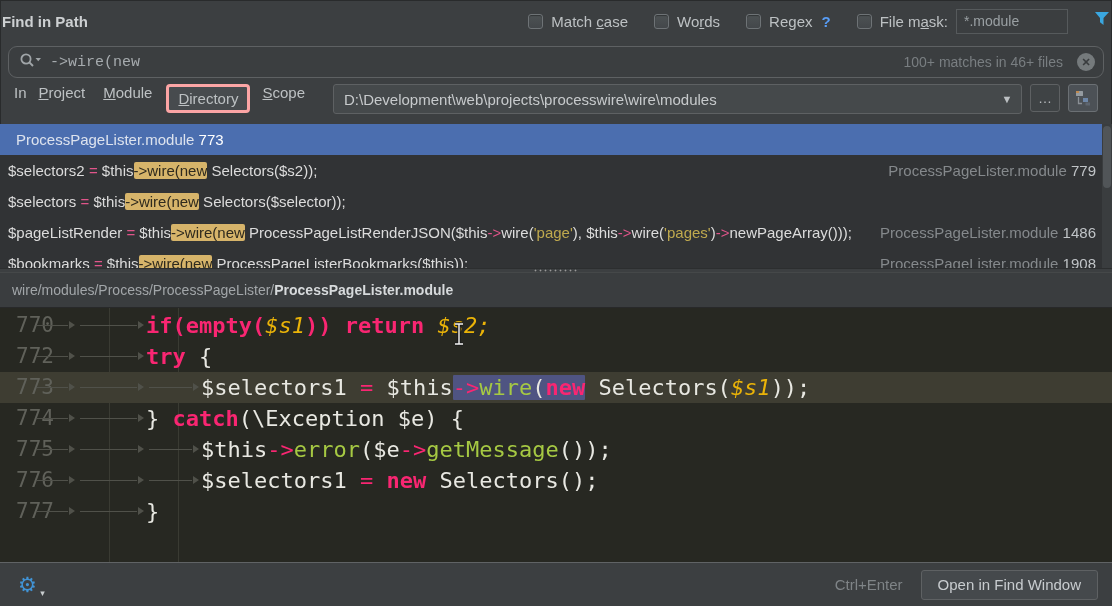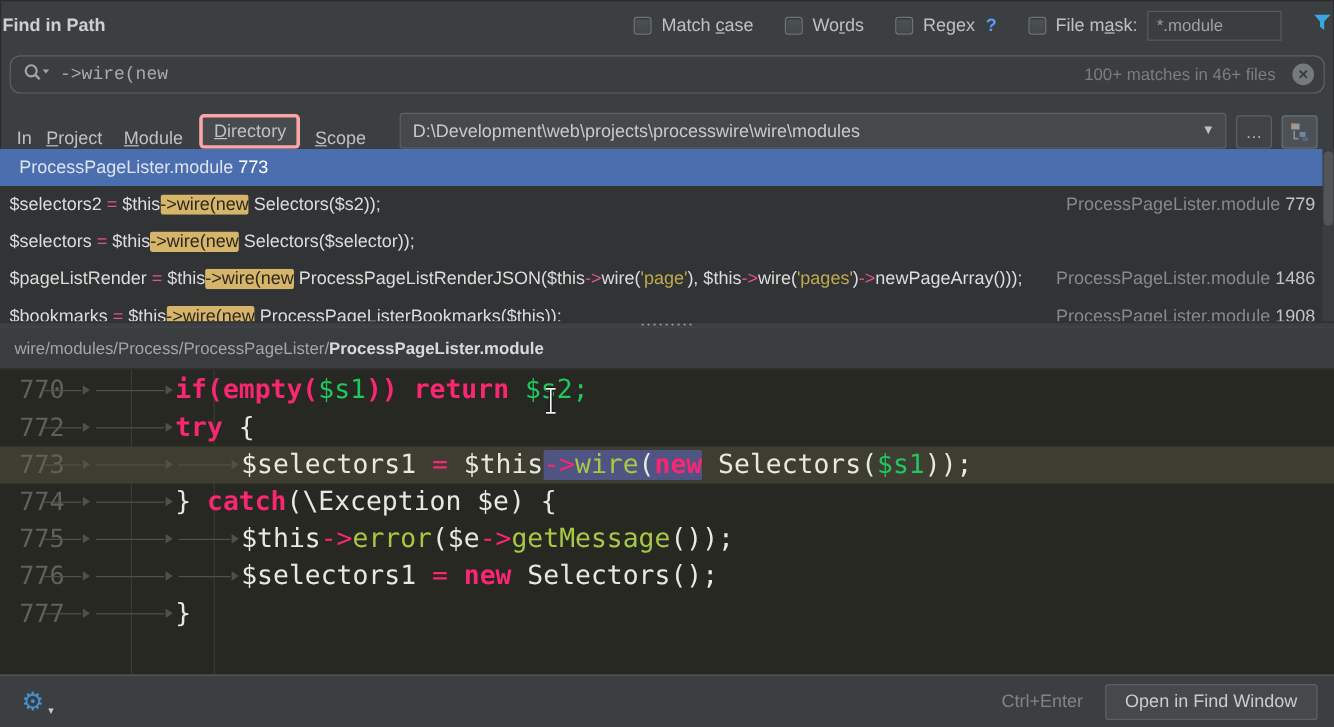--- a/index.html
+++ b/index.html
@@ -16,21 +16,21 @@
   .mask-input{width:112px;height:25px;background:#3B3E40;border:1px solid #565A5C;color:#9AA0A3;font-size:14px;padding:0 7px;font-family:"Liberation Sans",sans-serif;outline:none}
 
   
   .search-row{padding:4px 8px 6px}
   .search-box{height:32px;border:1px solid #5E6163;border-radius:9px;display:flex;align-items:center;padding:0 8px 0 10px;gap:8px;background:#3B3E40}
   .query{font-family:"Liberation Mono","DejaVu Sans Mono",monospace;font-size:15px;color:#A6ABAE;flex:1;white-space:pre}
   .summary{font-size:14px;color:#797E81;margin-right:6px}
   .close{width:18px;height:18px;border-radius:50%;background:#757A7C;color:#393C3E;font-size:11px;font-weight:bold;display:flex;align-items:center;justify-content:center;cursor:default}
 
   
-  .scope-row{height:40px;display:flex;align-items:flex-end;padding:0 14px;font-size:15px;color:#BDC1C3}
+  .scope-row{height:40px;display:flex;align-items:flex-start;padding:0 14px;font-size:15px;color:#BDC1C3}
   .in-label{margin-right:12px}
   .scope-opt{margin-right:18px;cursor:default}
   .scope-opt.selected{border:3px solid #fca5a5;border-radius:4px;padding:3px 9px;background:#474B4E;margin-left:-4px;margin-right:12px}
   .path-combo{flex:1;height:30px;background:#45494B;border:1px solid #5E6163;border-radius:3px;display:flex;align-items:center;margin:0 8px 0 10px;padding-left:10px;overflow:hidden}
   .path-text{flex:1;font-size:15px;color:#C7CACC;white-space:nowrap;overflow:hidden}
   .combo-arrow{width:28px;text-align:center;color:#BCC0C3;font-size:11px}
   .browse{width:30px;height:28px;background:#3F4345;border:1px solid #5E6163;border-radius:3px;color:#B6BABD;font-size:14px;margin-right:8px;display:flex;align-items:center;justify-content:center}
   .tree-btn{width:30px;height:28px;background:#4C5156;border:1px solid #6B7074;border-radius:3px;display:flex;align-items:center;justify-content:center}
 
   
@@ -65,21 +65,21 @@
   .eline{height:31px;line-height:31px;white-space:pre}
   .eline.current{background:#3E3D32}
   .lnum{display:inline-block;width:34px;padding-left:16px;color:#60615A;vertical-align:top;font-size:21px}
   .tab{display:inline-block;height:31px;vertical-align:top;position:relative}
   .tab.t0{width:43px}.tab.t1{width:69px}.tab.t2{width:55px}
   .tab::before{content:"";position:absolute;left:3px;right:9px;top:15px;height:1px;background:#50514A}
   .tab::after{content:"";position:absolute;right:2px;top:11px;border-left:6px solid #50514A;border-top:4px solid transparent;border-bottom:4px solid transparent}
   .editor .c-pl{color:#E8E8E2}
   .editor .c-kw{color:#F92672;font-weight:bold}
   .editor .c-fn{color:#A6C943}
-  .editor .c-var{color:#22c55e;}
+  .editor .c-var{color:#eab308;font-style:italic}
   .editor .c-op{color:#F92672}
   .editor .sel{background:#4F5482;border-radius:1px}
   .ibeam{position:absolute;left:452px;top:14px;z-index:2}
 
   
   .footer{height:44px;display:flex;align-items:center;padding:0 10px;border-top:1px solid #606365;background:#3C3F41}
   .gear{font-family:"DejaVu Sans",sans-serif;font-size:21px;color:#4193D5;margin-left:8px;position:relative;cursor:default}
   .gear-caret{position:absolute;right:-8px;bottom:-1px;font-size:9px;color:#C8CCCE}
   .shortcut{margin-left:auto;color:#7F8487;font-size:15px;margin-right:18px}
   .open-btn{height:30px;padding:0 16px;background:#45494C;border:1px solid #5E6163;border-radius:3px;color:#C8CCCF;font-size:15px;font-family:"Liberation Sans",sans-serif;margin-right:4px}

